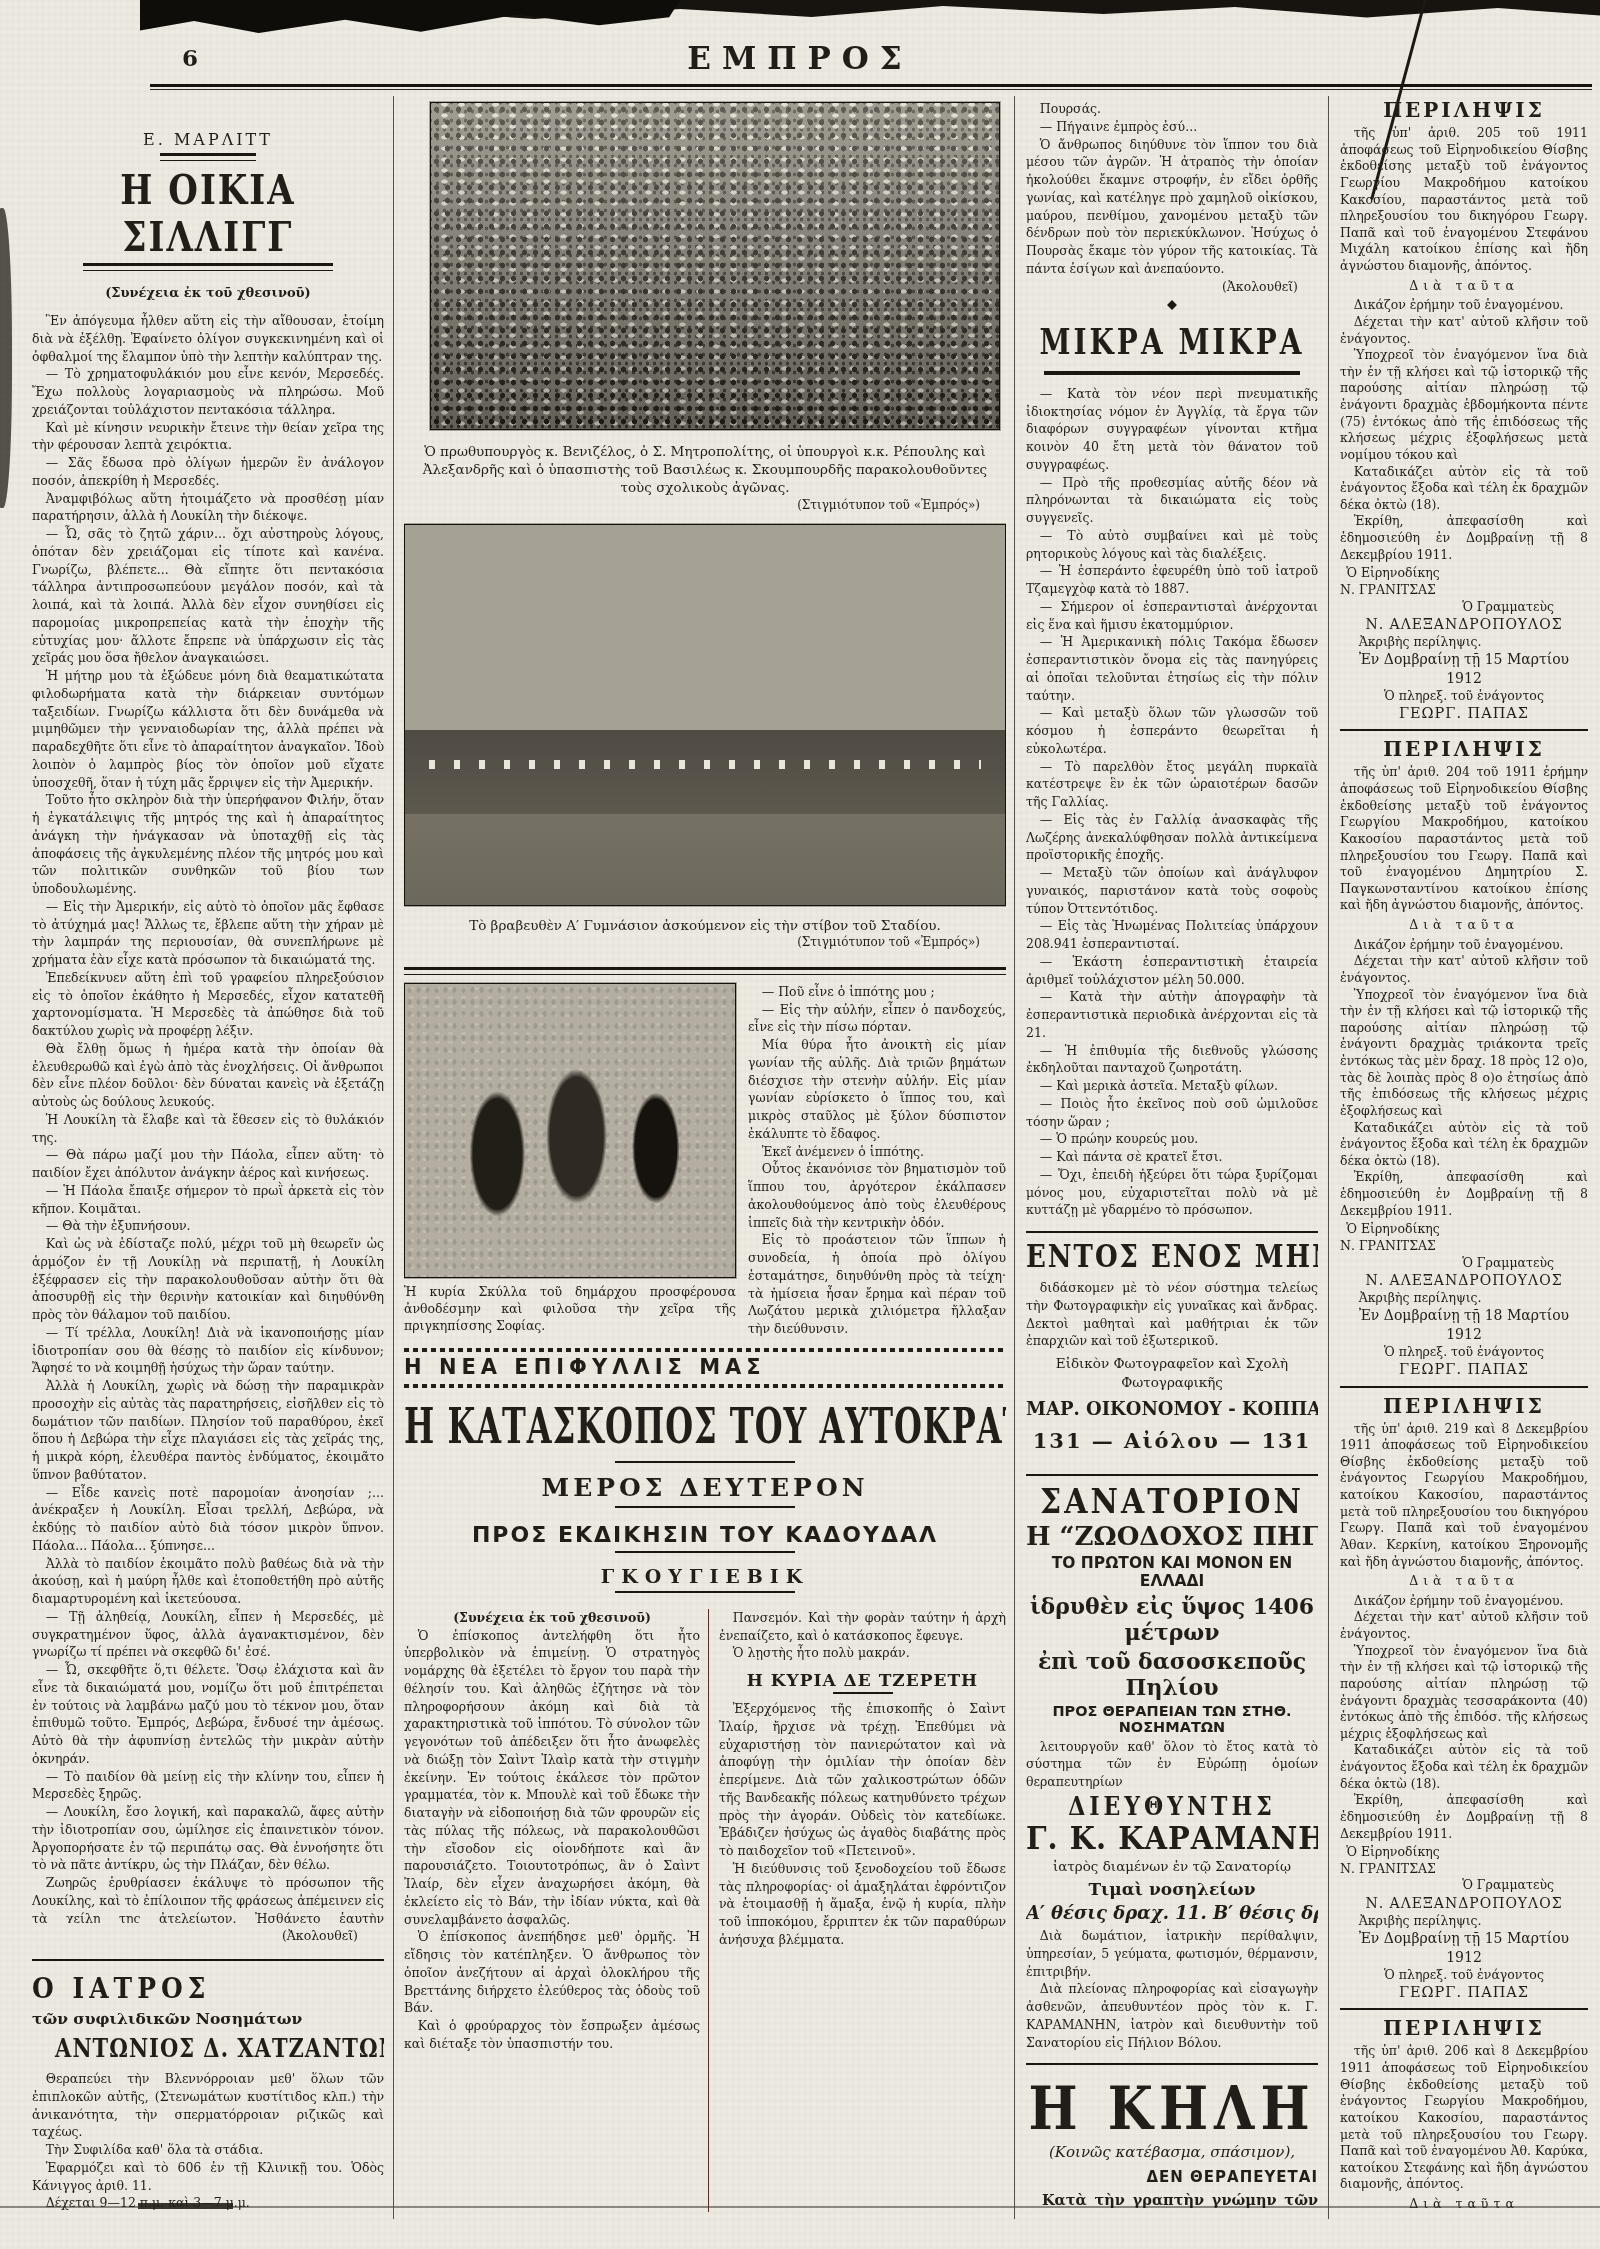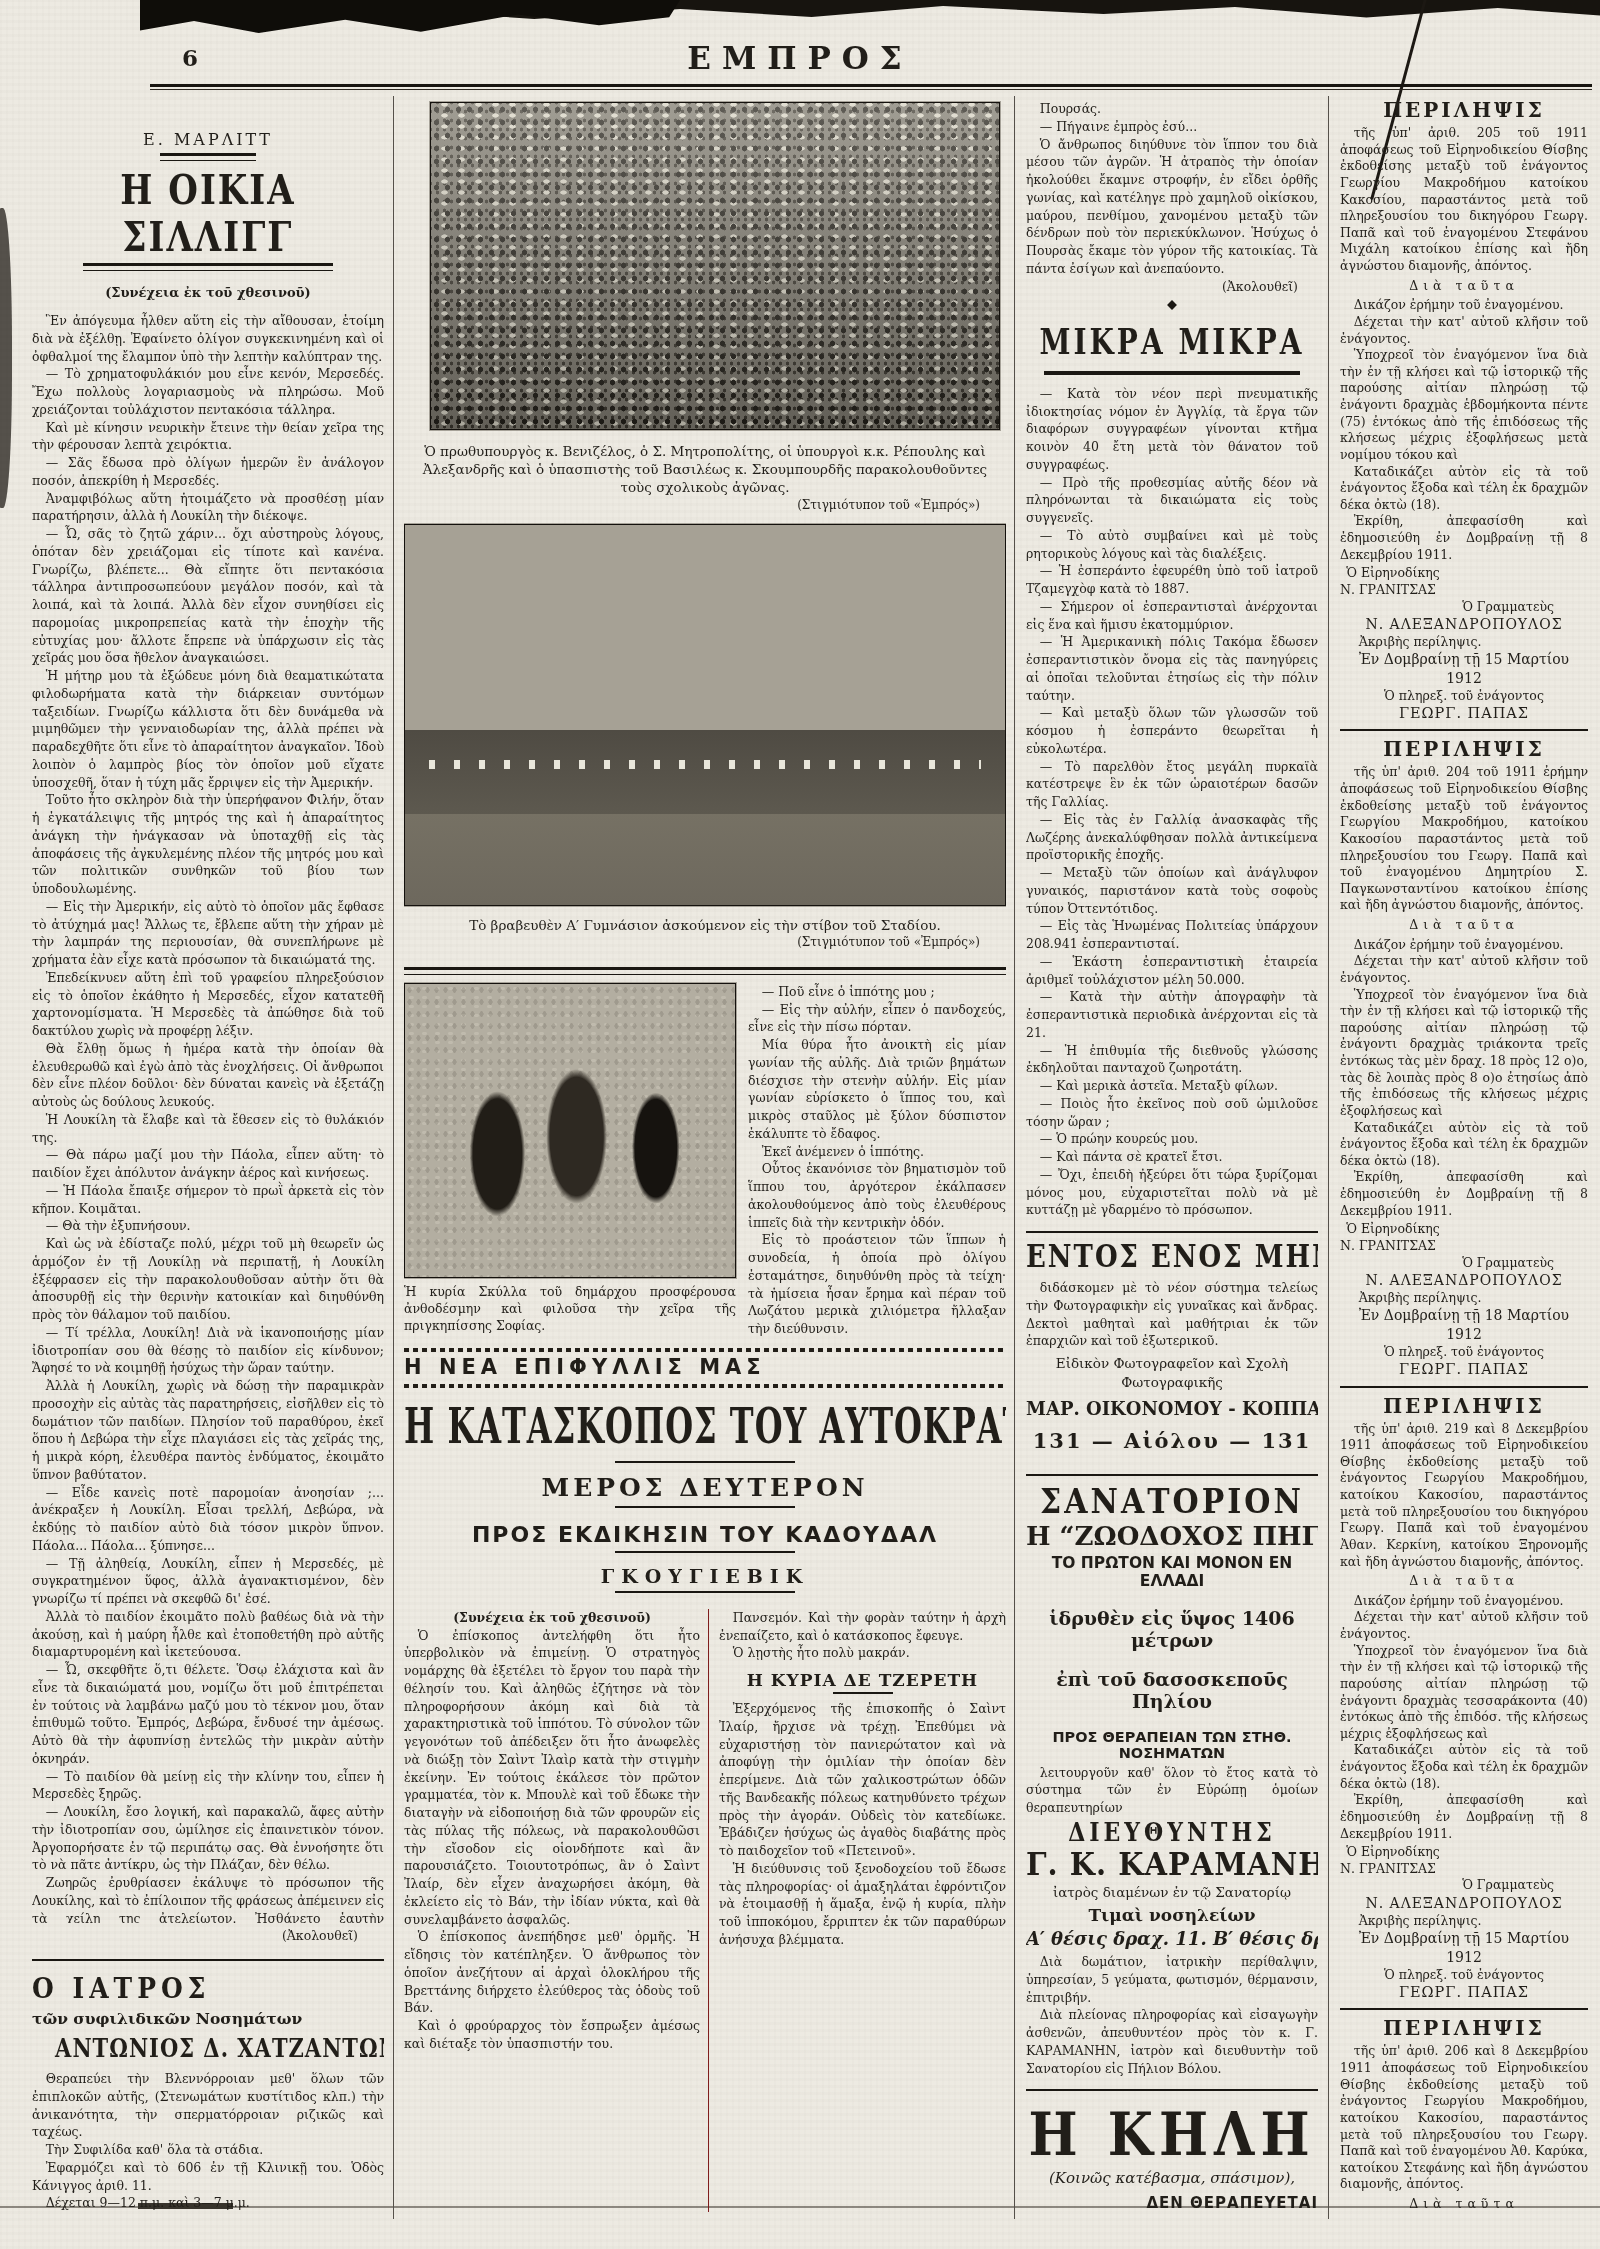--- a/index.html
+++ b/index.html
@@ -101,21 +101,21 @@
   .mikra-word{font-size:28px;font-weight:bold;letter-spacing:3px;margin:0 12px;transform:scaleY(1.25);white-space:nowrap;}
   .mikra-underline{border-top:3px solid #1a1712;border-bottom:1px solid #1a1712;height:4px;width:88%;margin:4px auto 10px;}
   .ad{border-top:2px solid #1a1712;margin-top:12px;padding-top:6px;}
   .ad-t1{font-size:26px;font-weight:bold;text-align:center;letter-spacing:2px;transform:scaleY(1.2);margin:2px 0 8px;white-space:nowrap;}
   .school-line{font-size:13.5px;text-align:center;text-indent:0;margin-top:4px;}
   .school-name{font-size:18px;font-weight:bold;text-align:center;text-indent:0;margin-top:4px;white-space:nowrap;}
   .school-addr{font-size:21px;font-weight:bold;text-align:center;letter-spacing:2px;text-indent:0;margin:4px 0 6px;}
   .san-t1{font-size:30px;font-weight:bold;text-align:center;letter-spacing:3px;margin:2px 0;transform:scaleY(1.1);}
   .san-name{font-size:26px;font-weight:bold;text-align:center;margin:2px 0;white-space:nowrap;}
   .san-l1{font-family:"DejaVu Sans","Liberation Sans",sans-serif;font-size:15.5px;font-weight:bold;text-align:center;margin:3px 0;}
-  .san-l2{font-size:19px;font-weight:bold;text-align:center;margin:17px 0;}
+  .san-l2{font-size:22px;font-weight:bold;text-align:center;margin:3px 0;}
   .san-l4{font-family:"DejaVu Sans","Liberation Sans",sans-serif;font-size:14.5px;font-weight:bold;text-align:center;margin:3px 0;}
   .kar-label{font-size:22px;font-weight:bold;text-align:center;letter-spacing:4px;transform:scaleY(1.15);margin:2px 0;}
   .kar-name{font-size:29px;font-weight:bold;text-align:center;letter-spacing:1px;transform:scaleY(1.1);margin:2px 0;white-space:nowrap;}
   .kar-line{font-size:13.5px;text-align:center;text-indent:0;}
   .kar-fees{font-size:17px;font-weight:bold;text-align:center;margin:3px 0;}
   .kar-prices{font-size:18px;font-weight:bold;font-style:italic;text-align:center;margin:2px 0 4px;white-space:nowrap;}
   .kele-title{font-size:52px;font-weight:bold;text-align:center;letter-spacing:6px;transform:scaleY(1.15);margin:6px 0 2px;}
   .kele-sub{font-size:15px;font-style:italic;text-align:center;text-indent:0;margin:4px 0;}
   .kele-den{font-family:"DejaVu Sans","Liberation Sans",sans-serif;font-size:15px;font-weight:bold;text-align:right;letter-spacing:1px;margin:4px 0;}
   .kele-body p{font-size:14.5px;font-weight:bold;line-height:1.4;}
@@ -173,22 +173,22 @@
         <p>Ἐπεδείκνυεν αὕτη ἐπὶ τοῦ γραφείου πληρεξούσιον εἰς τὸ ὁποῖον ἐκάθητο ἡ Μερσεδές, εἶχον κατατεθῆ χαρτονομίσματα. Ἡ Μερσεδὲς τὰ ἀπώθησε διὰ τοῦ δακτύλου χωρὶς νὰ προφέρῃ λέξιν.</p>
         <p>Θὰ ἔλθῃ ὅμως ἡ ἡμέρα κατὰ τὴν ὁποίαν θὰ ἐλευθερωθῶ καὶ ἐγὼ ἀπὸ τὰς ἐνοχλήσεις. Οἱ ἄνθρωποι δὲν εἶνε πλέον δοῦλοι· δὲν δύναται κανεὶς νὰ ἐξετάζῃ αὐτοὺς ὡς δούλους λευκούς.</p>
         <p>Ἡ Λουκίλη τὰ ἔλαβε καὶ τὰ ἔθεσεν εἰς τὸ θυλάκιόν της.</p>
         <p>— Θὰ πάρω μαζί μου τὴν Πάολα, εἶπεν αὕτη· τὸ παιδίον ἔχει ἀπόλυτον ἀνάγκην ἀέρος καὶ κινήσεως.</p>
         <p>— Ἡ Πάολα ἔπαιξε σήμερον τὸ πρωῒ ἀρκετὰ εἰς τὸν κῆπον. Κοιμᾶται.</p>
         <p>— Θὰ τὴν ἐξυπνήσουν.</p>
         <p>Καὶ ὡς νὰ ἐδίσταζε πολύ, μέχρι τοῦ μὴ θεωρεῖν ὡς ἁρμόζον ἐν τῇ Λουκίλῃ νὰ περιπατῇ, ἡ Λουκίλη ἐξέφρασεν εἰς τὴν παρακολουθοῦσαν αὐτὴν ὅτι θὰ ἀποσυρθῇ εἰς τὴν θερινὴν κατοικίαν καὶ διηυθύνθη πρὸς τὸν θάλαμον τοῦ παιδίου.</p>
         <p>— Τί τρέλλα, Λουκίλη! Διὰ νὰ ἱκανοποιήσῃς μίαν ἰδιοτροπίαν σου θὰ θέσῃς τὸ παιδίον εἰς κίνδυνον; Ἄφησέ το νὰ κοιμηθῇ ἡσύχως τὴν ὥραν ταύτην.</p>
         <p>Ἀλλὰ ἡ Λουκίλη, χωρὶς νὰ δώσῃ τὴν παραμικρὰν προσοχὴν εἰς αὐτὰς τὰς παρατηρήσεις, εἰσῆλθεν εἰς τὸ δωμάτιον τῶν παιδίων. Πλησίον τοῦ παραθύρου, ἐκεῖ ὅπου ἡ Δεβώρα τὴν εἶχε πλαγιάσει εἰς τὰς χεῖράς της, ἡ μικρὰ κόρη, ἐλευθέρα παντὸς ἐνδύματος, ἐκοιμᾶτο ὕπνον βαθύτατον.</p>
         <p>— Εἶδε κανεὶς ποτὲ παρομοίαν ἀνοησίαν ;... ἀνέκραξεν ἡ Λουκίλη. Εἶσαι τρελλή, Δεβώρα, νὰ ἐκδύῃς τὸ παιδίον αὐτὸ διὰ τόσον μικρὸν ὕπνον. Πάολα... Πάολα... ξύπνησε...</p>
+        <p>Ἀλλὰ τὸ παιδίον ἐκοιμᾶτο πολὺ βαθέως διὰ νὰ τὴν ἀκούσῃ, καὶ ἡ μαύρη ἦλθε καὶ ἐτοποθετήθη πρὸ αὐτῆς διαμαρτυρομένη καὶ ἱκετεύουσα.</p>
         <p>— Τῇ ἀληθείᾳ, Λουκίλη, εἶπεν ἡ Μερσεδές, μὲ συγκρατημένον ὕφος, ἀλλὰ ἀγανακτισμένον, δὲν γνωρίζω τί πρέπει νὰ σκεφθῶ δι' ἐσέ.</p>
-        <p>Ἀλλὰ τὸ παιδίον ἐκοιμᾶτο πολὺ βαθέως διὰ νὰ τὴν ἀκούσῃ, καὶ ἡ μαύρη ἦλθε καὶ ἐτοποθετήθη πρὸ αὐτῆς διαμαρτυρομένη καὶ ἱκετεύουσα.</p>
         <p>— Ὦ, σκεφθῆτε ὅ,τι θέλετε. Ὅσῳ ἐλάχιστα καὶ ἂν εἶνε τὰ δικαιώματά μου, νομίζω ὅτι μοῦ ἐπιτρέπεται ἐν τούτοις νὰ λαμβάνω μαζύ μου τὸ τέκνον μου, ὅταν ἐπιθυμῶ τοῦτο. Ἐμπρός, Δεβώρα, ἔνδυσέ την ἀμέσως. Αὐτὸ θὰ τὴν ἀφυπνίσῃ ἐντελῶς τὴν μικρὰν αὐτὴν ὀκνηράν.</p>
         <p>— Τὸ παιδίον θὰ μείνῃ εἰς τὴν κλίνην του, εἶπεν ἡ Μερσεδὲς ξηρῶς.</p>
         <p>— Λουκίλη, ἔσο λογική, καὶ παρακαλῶ, ἄφες αὐτὴν τὴν ἰδιοτροπίαν σου, ὡμίλησε εἰς ἐπαινετικὸν τόνον. Ἀργοπορήσατε ἐν τῷ περιπάτῳ σας. Θὰ ἐννοήσητε ὅτι τὸ νὰ πᾶτε ἀντίκρυ, ὡς τὴν Πλάζαν, δὲν θέλω.</p>
         <p>Ζωηρῶς ἐρυθρίασεν ἐκάλυψε τὸ πρόσωπον τῆς Λουκίλης, καὶ τὸ ἐπίλοιπον τῆς φράσεως ἀπέμεινεν εἰς τὰ χείλη της ἀτελείωτον. Ἠσθάνετο ἑαυτὴν ἡττημένην· ἡ Μερσεδὲς ἐκράτει τὰ χρήματα καὶ ἡ θέλησίς της ἦτο νόμος ἐν τῇ οἰκίᾳ Σίλλιγγ.</p>
       </div>
     <p class="tr follow-line">(Ἀκολουθεῖ)</p>
     <div class="thinrule"></div>
     <div>
       <p class="doc-title">Ο ΙΑΤΡΟΣ</p>
       <p class="doc-sub">τῶν συφιλιδικῶν Νοσημάτων</p>

